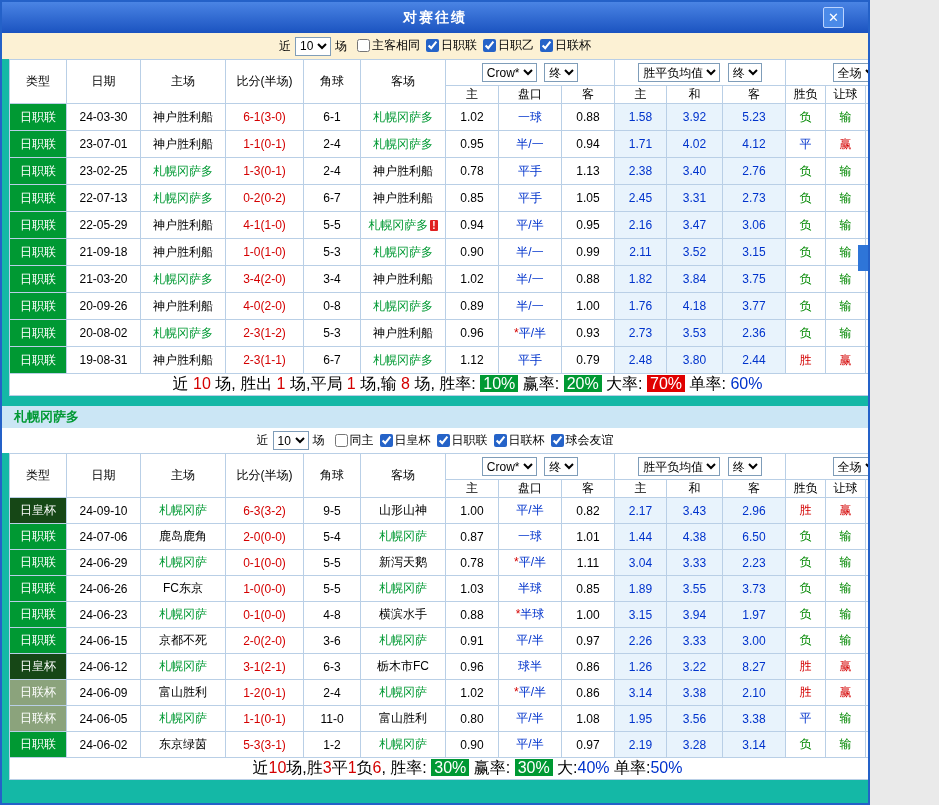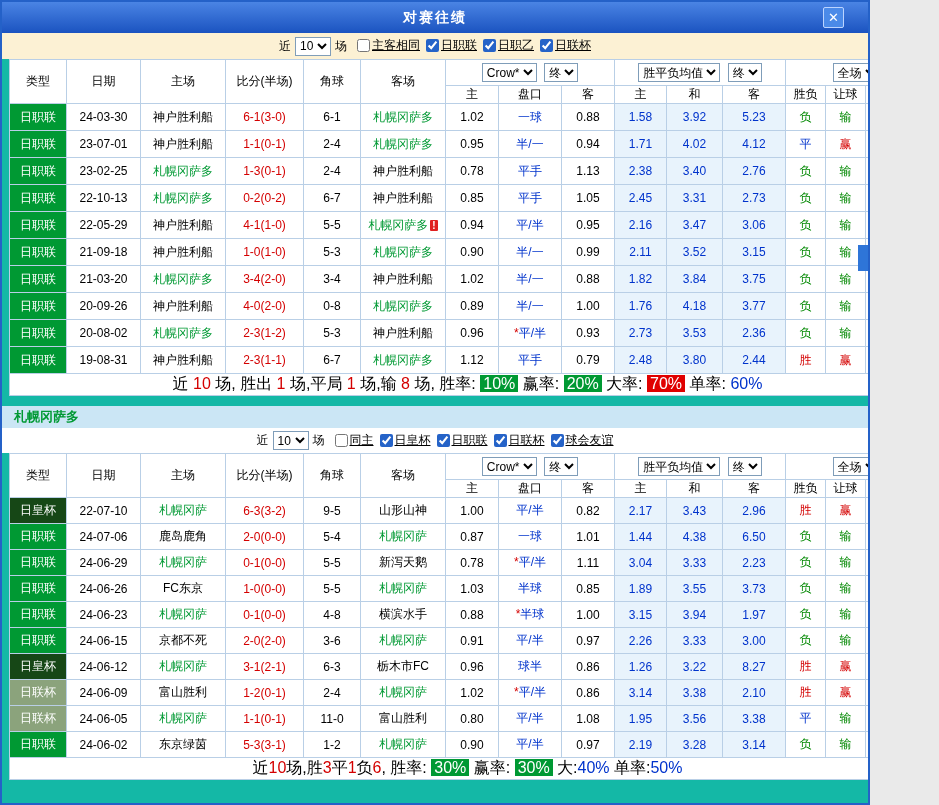--- a/index.html
+++ b/index.html
@@ -19,21 +19,21 @@
     background:#4b8ae8; border:1px solid #bcd4ff; color:#fff; font-size:13px;
     line-height:17px; text-align:center; cursor:pointer; border-radius:2px; padding:0;
   }
   .filter-row{
     height:26px; display:flex; align-items:center; justify-content:center;
     gap:4px; font-size:12px; color:#000;
   }
   .filter-row.cream{ background:#fcf1d4; }
   .filter-row.white{ background:#fff; height:25px; }
   select{ font-size:12px; height:19px; border:1px solid #7f9db9; background:#fff; }
-  .chk{ display:inline-flex; align-items:center; margin-left:6px; cursor:pointer;text-decoration:underline; }
+  .chk{ display:inline-flex; align-items:center; margin-left:6px; cursor:pointer; }
   .chk input{ margin:0 2px 0 0; accent-color:#2563c8; }
   table.grid{
     border-collapse:collapse; margin:0 7px; width:916px; table-layout:fixed;
     font-size:12px; text-align:center; background:#fff;
   }
   .grid th,.grid td{ border:1px solid #b9cfe6; overflow:hidden; white-space:nowrap; }
   .grid thead th{ font-weight:normal; color:#000; background:#fff; }
   .hdrA th{ height:26px; }
   .hdrB th{ height:18px; }
   .grid tbody td{ height:27px; }
@@ -202,21 +202,21 @@
           <td class="c-asia">1.13</td>
           <td class="c-eu">2.38</td>
           <td class="c-eu">3.40</td>
           <td class="c-eu">2.76</td>
           <td class="c-res t-green">负</td>
           <td class="c-res t-green">输</td>
           <td class="c-res t-red">大</td>
         </tr>
         <tr>
           <td class="c-type ty-jl">日职联</td>
-          <td class="c-date">22-10-13</td>
+          <td class="c-date">22-07-13</td>
           <td class="c-team"><span class="team-hl">札幌冈萨多</span></td>
           <td class="c-score">0-2(0-2)</td>
           <td class="c-corner">6-7</td>
           <td class="c-team"><span>神户胜利船</span></td>
           <td class="c-asia">0.85</td>
           <td class="c-hcap">平手</td>
           <td class="c-asia">1.05</td>
           <td class="c-eu">2.45</td>
           <td class="c-eu">3.31</td>
           <td class="c-eu">2.73</td>
@@ -409,21 +409,21 @@
         <th>和</th>
         <th>客</th>
         <th>胜负</th>
         <th>让球</th>
         <th>进球数</th>
       </tr>
     </thead>
     <tbody id="recent-body">
         <tr>
           <td class="c-type ty-emp">日皇杯</td>
-          <td class="c-date">22-07-10</td>
+          <td class="c-date">24-09-10</td>
           <td class="c-team"><span class="team-hl">札幌冈萨</span></td>
           <td class="c-score">6-3(3-2)</td>
           <td class="c-corner">9-5</td>
           <td class="c-team"><span>山形山神</span></td>
           <td class="c-asia">1.00</td>
           <td class="c-hcap">平/半</td>
           <td class="c-asia">0.82</td>
           <td class="c-eu">2.17</td>
           <td class="c-eu">3.43</td>
           <td class="c-eu">2.96</td>

